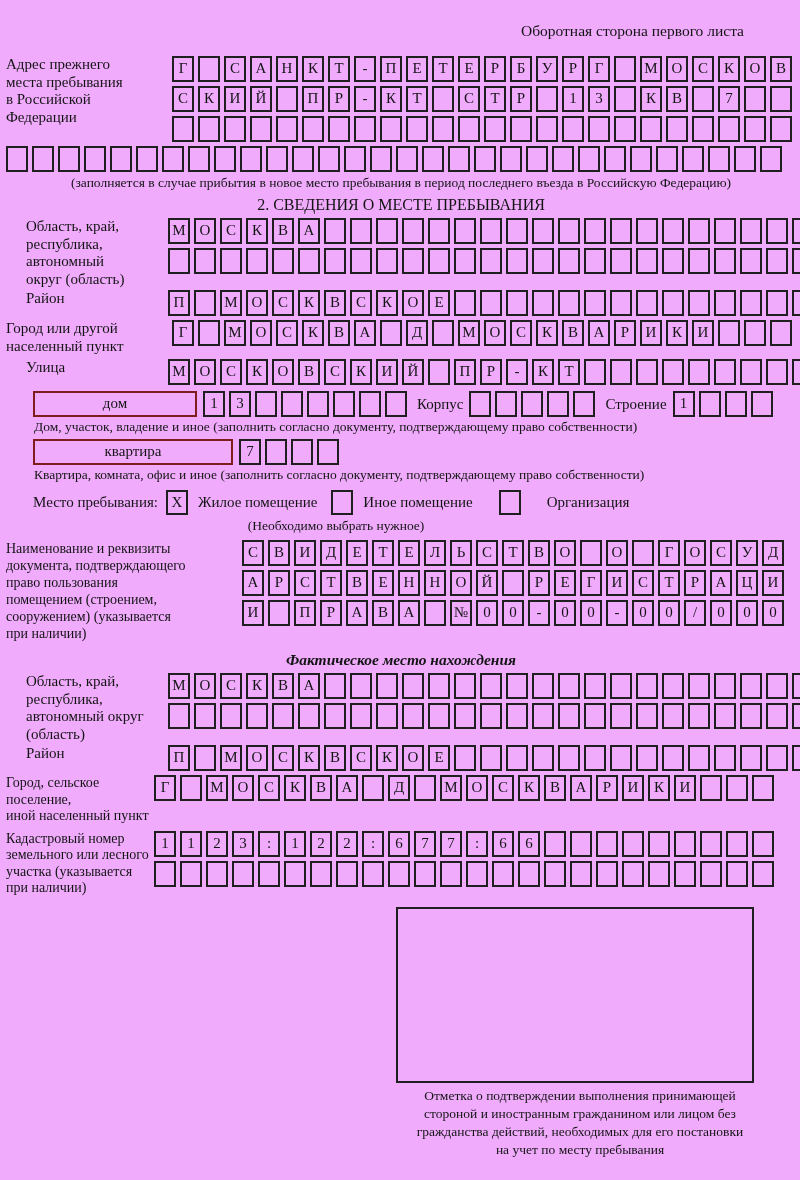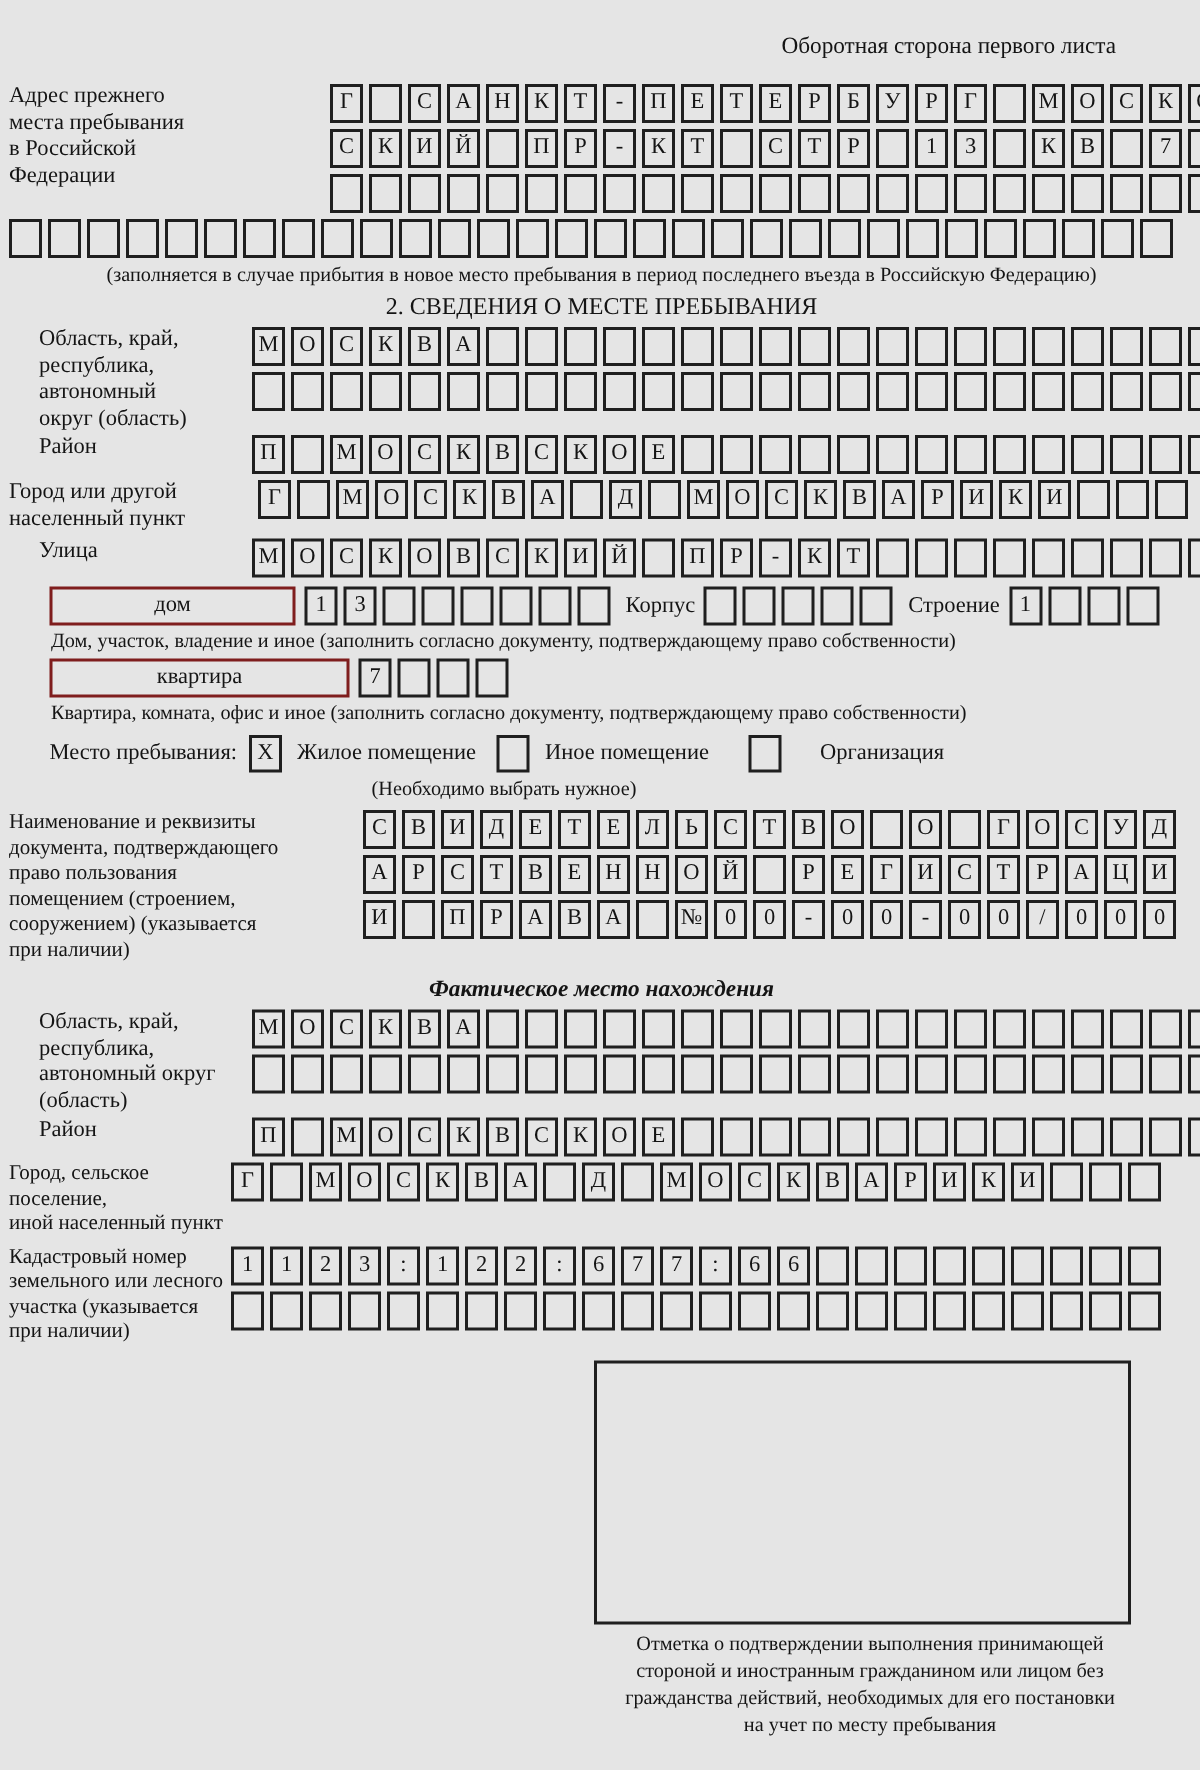--- a/index.html
+++ b/index.html
@@ -2,21 +2,21 @@
 <html><head>
 <meta charset="utf-8">
 <style>
   * { margin:0; padding:0; box-sizing:border-box; }
   html,body { background:#ffffff; }
   body {
     width:800px; height:1180px;
     font-family:"Liberation Serif", serif;
     color:#141414;
   }
-  .page { width:800px; height:1180px; padding:6px 4px 0 6px; overflow:hidden; background:#e5e5e5; }
+  .page { width:800px; height:1180px; padding:6px 4px 0 6px; overflow:hidden; background:#f0abfc; }
 
   .hdr { text-align:right; padding-right:52px; font-size:15.5px; margin-top:16px; }
 
   .frow { display:flex; align-items:flex-start; }
   .lbl  { font-size:15px; line-height:17.5px; flex:none; }
   .w166 { width:166px; }
   .w142 { width:142px;margin-left:20px; }
   .w236 { width:236px; font-size:14px; line-height:17px; }
   .w148 { width:148px; font-size:14px; line-height:16.5px; }
 
@@ -42,21 +42,21 @@
   .capt  { font-size:13.5px; margin:2px 0 0 28px; }
 
   .cb {
     width:22px; height:25px; border:2px solid #1f1f1f; flex:none;
     text-align:center; font-size:15px; line-height:20px;
   }
 
   .stamp-box { width:358px; height:176px; border:2px solid #1f1f1f; margin:10px 0 0 390px; }
   .stamp-capt { width:424px; margin:4px 0 0 362px; text-align:center; font-size:13.5px; line-height:1.35; }
 
-  .mt2{margin-top:2px;} .mt4{margin-top:4px;} .mt6{margin-top:6px;} .mt16{margin-top:16px;gap:48px;}
+  .mt2{margin-top:2px;} .mt4{margin-top:4px;} .mt6{margin-top:6px;} .mt16{margin-top:16px;}
 </style>
 </head>
 <body>
 
 <div class="page">
 
   <div class="hdr">Оборотная сторона первого листа</div>
 
   <div class="frow mt16">
     <div class="lbl w166">Адрес прежнего<br>места пребывания<br>в Российской<br>Федерации</div>

